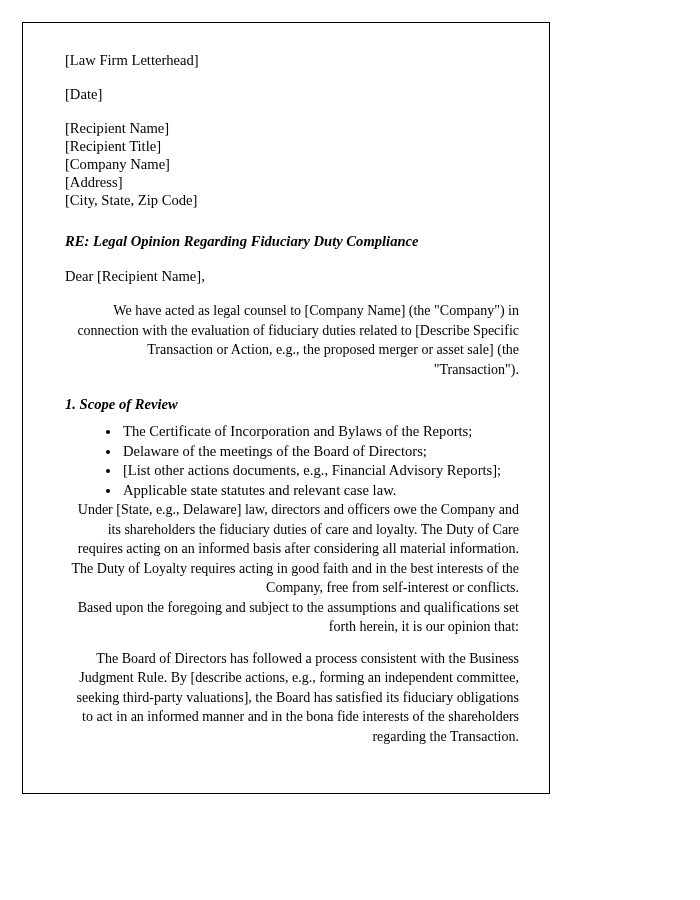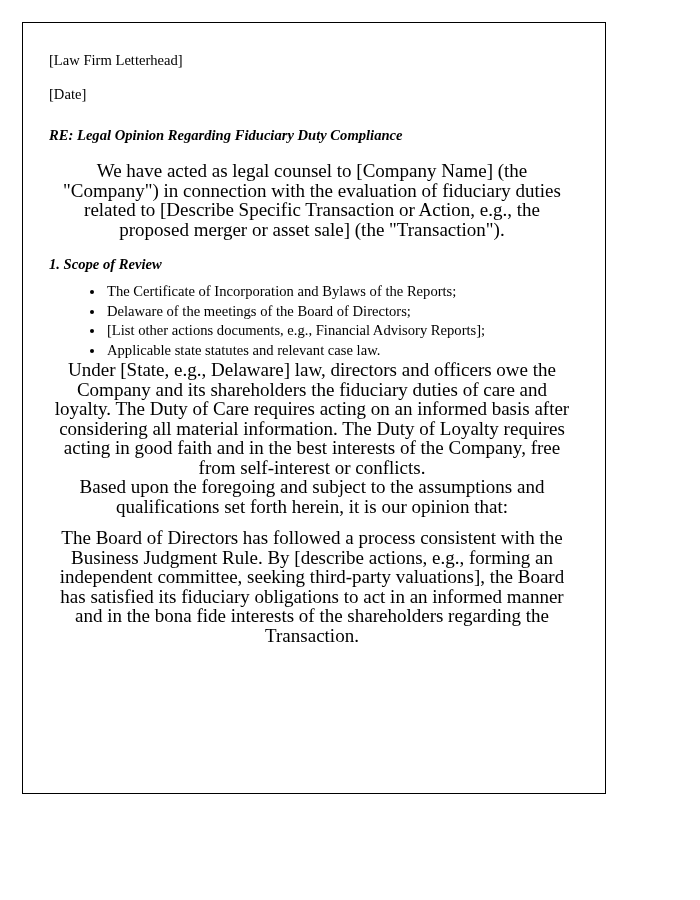--- a/index.html
+++ b/index.html
@@ -11,26 +11,27 @@
     width: 700px;
     height: 900px;
     font-family: "Liberation Serif", serif;
     color: #000000;
     overflow: hidden;
   }
   .page {
     position: absolute;
     left: 22px;
     top: 22px;
-    width: 584px;
+    width: 528px;
     height: 772px;
     border: 1px solid #000000;
     background: #ffffff;
     box-sizing: border-box;
     overflow: hidden;
+    padding-left: 16px;
   }
   .page-inner {
     padding: 28px 30px 0 26px;
   }
   .line {
     font-size: 14.6px;
     line-height: 18px;
     margin: 0 0 0 0;
   }
   .block {
@@ -40,24 +41,24 @@
     line-height: 18px;
   }
   .heading {
     font-weight: bold;
     font-size: 14.6px;
     line-height: 19px;
     margin: 0;
     font-style: italic;
   }
   .para {
-    font-size: 19px;
+    font-size: 14px;
     line-height: 19.5px;
     margin: 0;
-    text-align: center;
+    text-align: right;
   }
   .spacer-md { height: 12px; }
   .spacer-sm { height: 7px; }
   ul.bullets {
     margin: 8px 0 0 0;
     padding-left: 56px;
     list-style-type: disc;
   }
   ul.bullets li {
     font-size: 14.6px;
@@ -75,27 +76,37 @@
   <div class="page-inner">
 
     <div class="block">
       <p class="line">[Law Firm Letterhead]</p>
     </div>
 
     <div class="block">
       <p class="line">[Date]</p>
     </div>
 
+    <div class="block tight">
+      <p class="line">[Recipient Name]</p>
+      <p class="line">[Recipient Title]</p>
+      <p class="line">[Company Name]</p>
+      <p class="line">[Address]</p>
+      <p class="line">[City, State, Zip Code]</p>
+    </div>
 
     <div class="spacer-sm"></div>
 
     <div class="block">
       <p class="heading">RE: Legal Opinion Regarding Fiduciary Duty Compliance</p>
     </div>
 
+    <div class="block">
+      <p class="line">Dear [Recipient Name],</p>
+    </div>
 
     <div class="block">
       <p class="para">We have acted as legal counsel to [Company Name] (the "Company") in connection with the evaluation of fiduciary duties related to [Describe Specific Transaction or Action, e.g., the proposed merger or asset sale] (the "Transaction").</p>
     </div>
 
     <div class="section">
       <p class="heading">1. Scope of Review</p>
       <ul class="bullets">
         <li>The Certificate of Incorporation and Bylaws of the Reports;</li>
         <li>Delaware of the meetings of the Board of Directors;</li>

